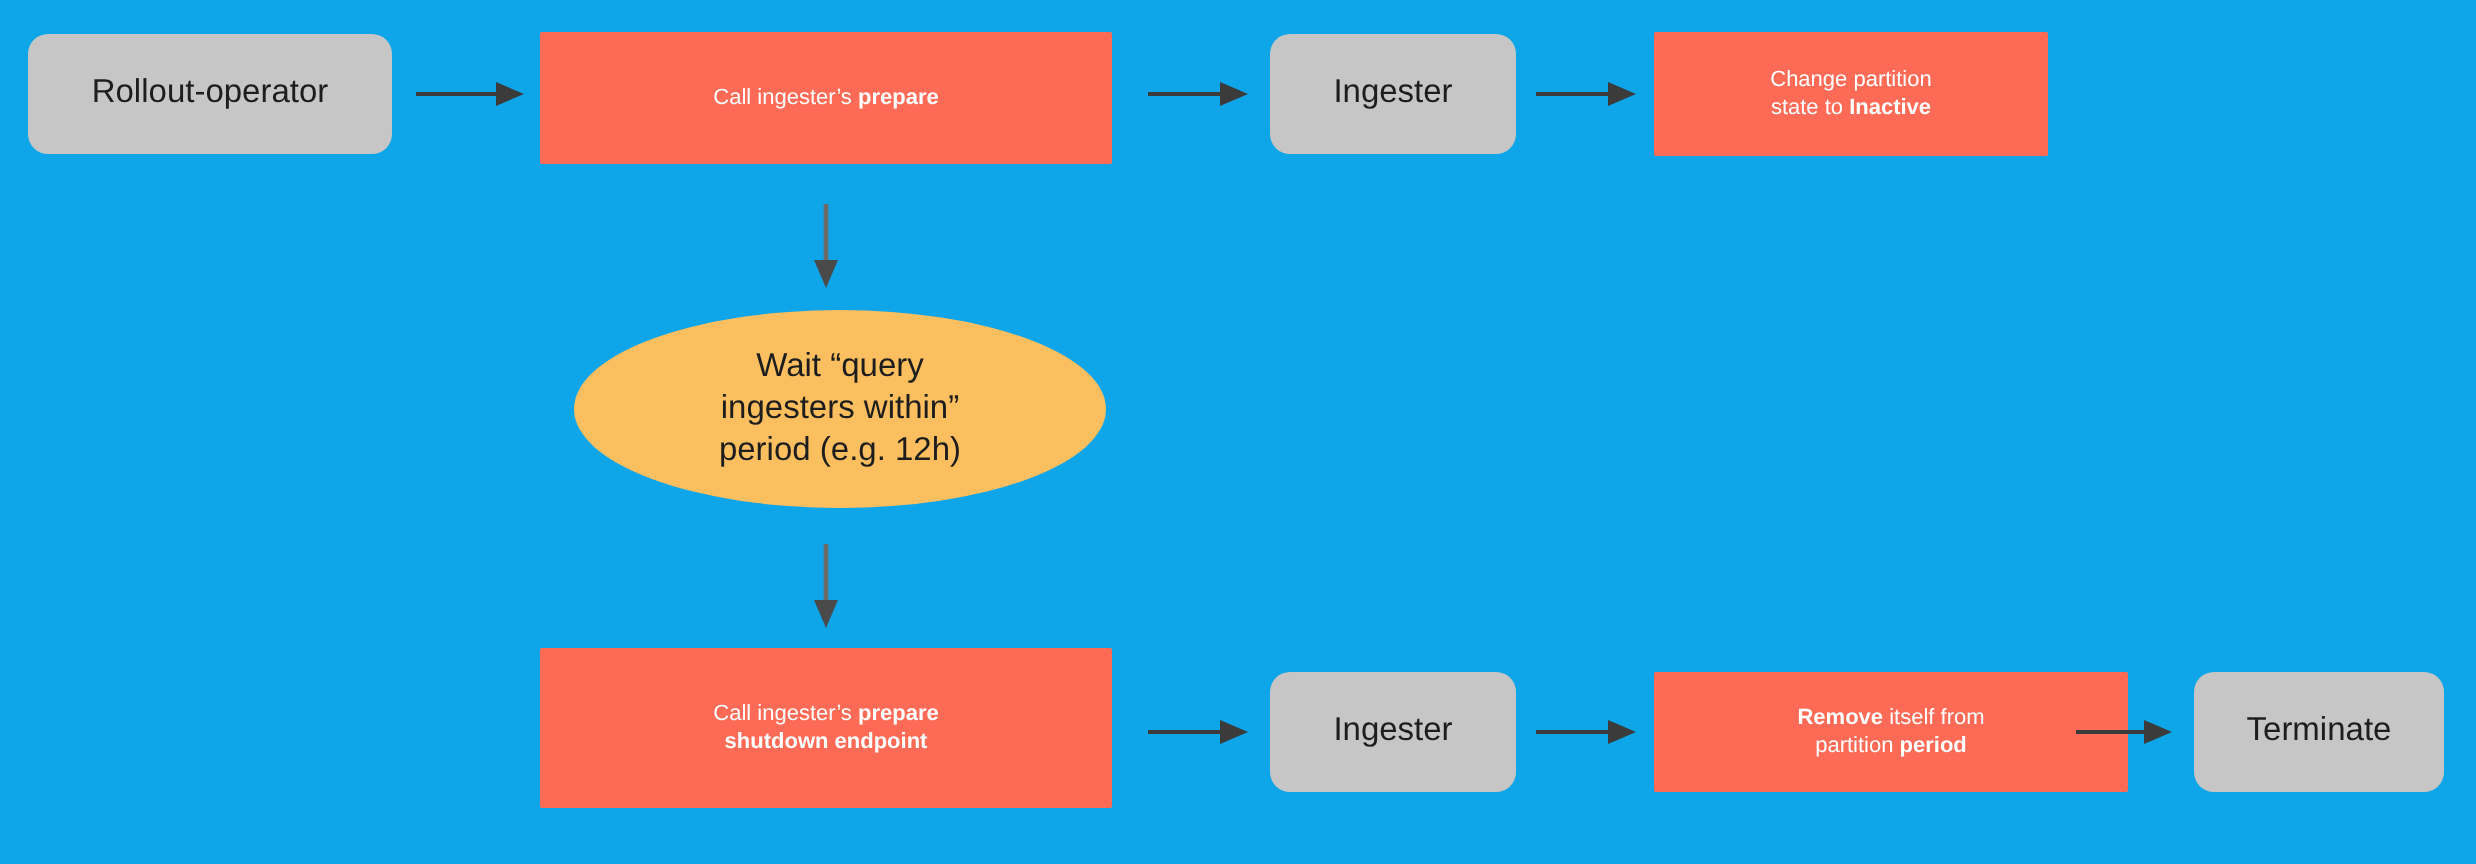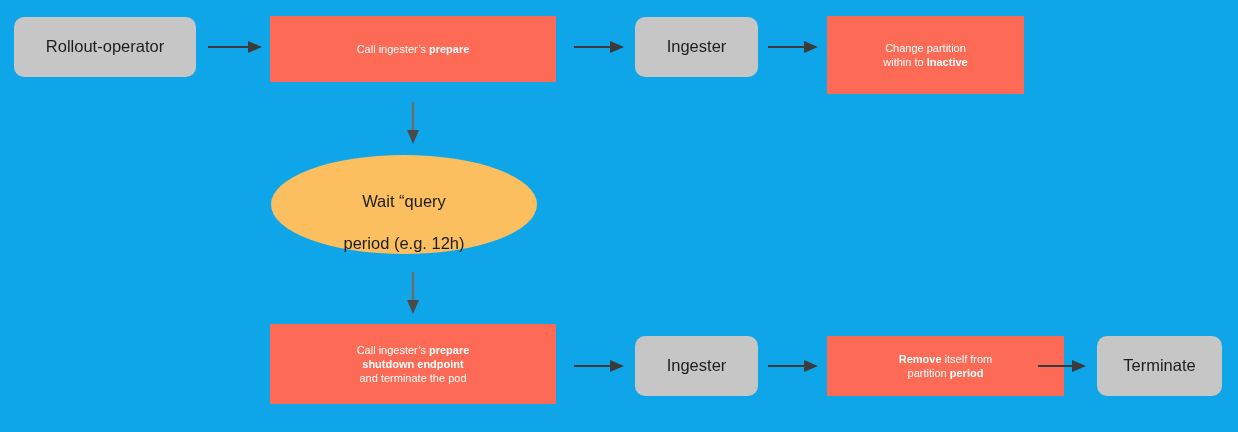--- a/index.html
+++ b/index.html
@@ -99,54 +99,53 @@
     <span class="label">Ingester</span>
   </div>
 
   <div class="arrow" style="left:768px; top:38px; width:50px; height:18px;">
     <svg width="50" height="18" viewBox="0 0 50 18">
       <line x1="0" y1="9" x2="38" y2="9" stroke="#3b3b3b" stroke-width="2"></line>
       <polygon points="36,3 50,9 36,15" fill="#3b3b3b"></polygon>
     </svg>
   </div>
 
-  <div class="node red" style="left:827px; top:16px; width:197px; height:78px;">
+  <div class="node red" style="left:827px; top:16px; width:197px; height:62px;">
     <span class="label">
       <span>Change partition</span><br>
-      <span>within to </span><b>Inactive</b>
+      <span>state to </span><b>Inactive</b>
     </span>
   </div>
 
   <div class="arrow" style="left:404px; top:102px; width:18px; height:42px;">
     <svg width="18" height="42" viewBox="0 0 18 42">
       <line x1="9" y1="0" x2="9" y2="30" stroke="#6b6b6b" stroke-width="2.4"></line>
       <polygon points="3,28 9,42 15,28" fill="#4a4a4a"></polygon>
     </svg>
   </div>
 
-  <div class="node ellipse" style="left:271px; top:155px; width:266px; height:99px;align-items:flex-end;">
+  <div class="node ellipse" style="left:287px; top:155px; width:266px; height:99px;">
     <span class="label">
       <span>Wait “query</span><br>
-      <br>
+      <span>ingesters within”</span><br>
       <span>period (e.g. 12h)</span>
     </span>
   </div>
 
   <div class="arrow" style="left:404px; top:272px; width:18px; height:42px;">
     <svg width="18" height="42" viewBox="0 0 18 42">
       <line x1="9" y1="0" x2="9" y2="30" stroke="#6b6b6b" stroke-width="2.4"></line>
       <polygon points="3,28 9,42 15,28" fill="#4a4a4a"></polygon>
     </svg>
   </div>
 
   <div class="node red" style="left:270px; top:324px; width:286px; height:80px;">
     <span class="label">
       <span>Call ingester’s </span><b>prepare</b><br>
       <b>shutdown endpoint</b><br>
-      <span>and terminate the pod</span>
     </span>
   </div>
 
   <div class="arrow" style="left:574px; top:357px; width:50px; height:18px;">
     <svg width="50" height="18" viewBox="0 0 50 18">
       <line x1="0" y1="9" x2="38" y2="9" stroke="#3b3b3b" stroke-width="2"></line>
       <polygon points="36,3 50,9 36,15" fill="#3b3b3b"></polygon>
     </svg>
   </div>
 

